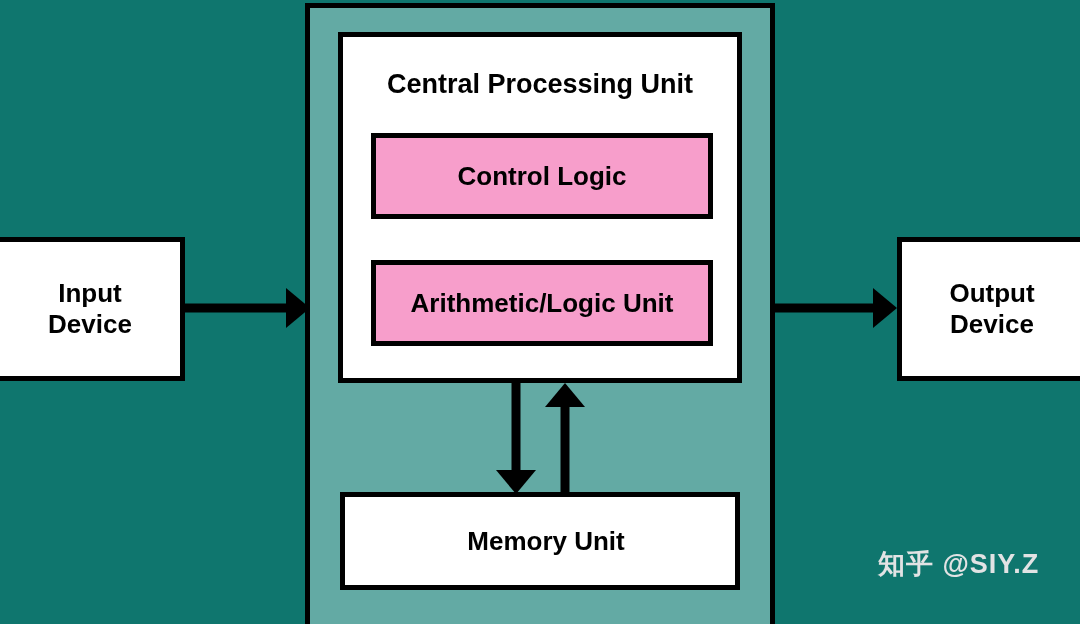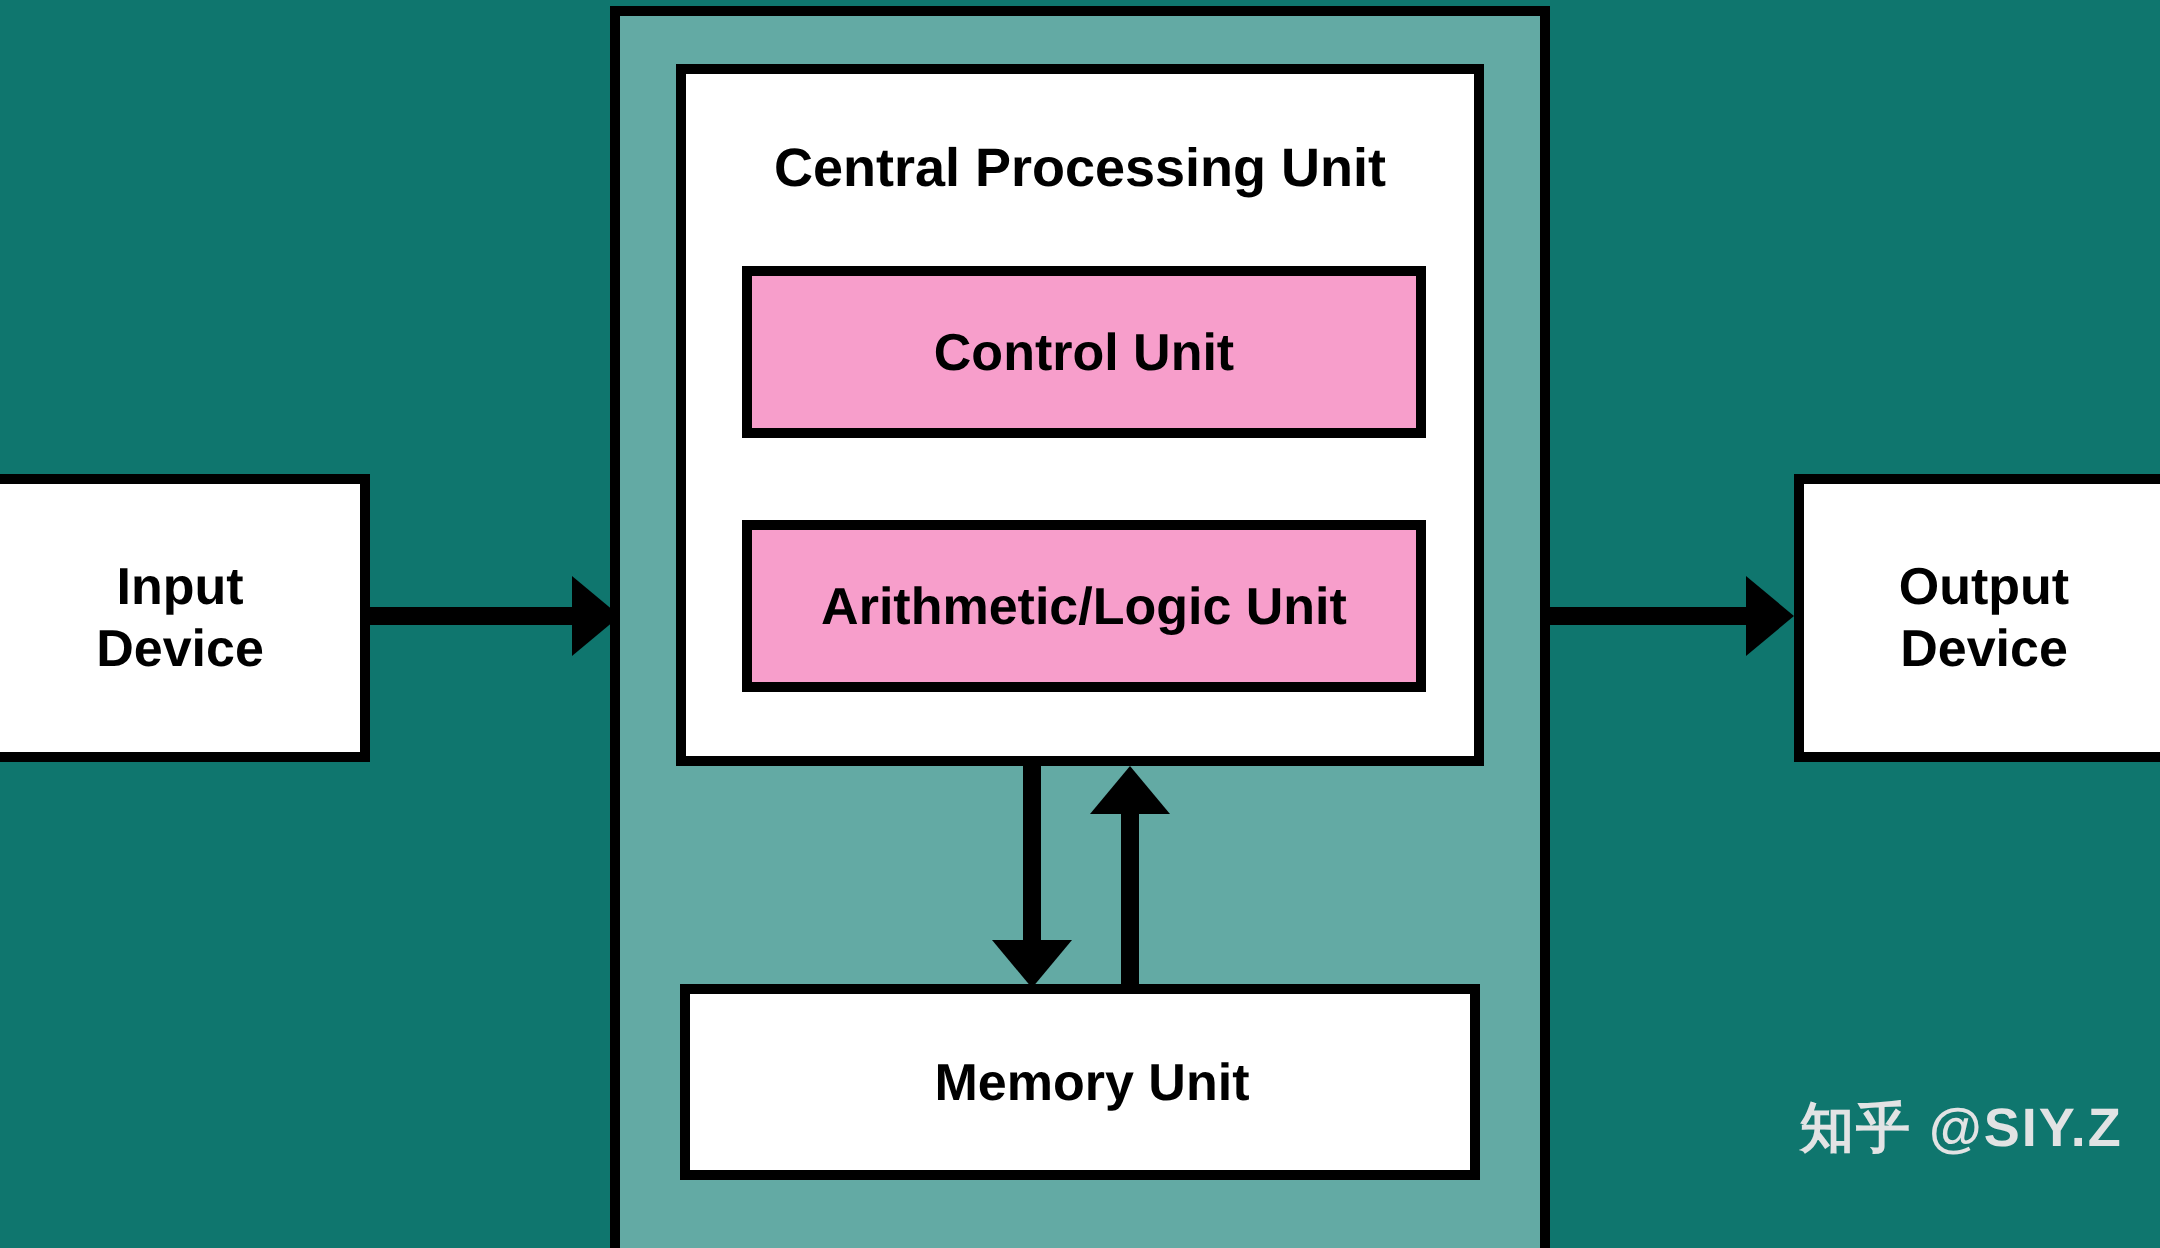--- a/index.html
+++ b/index.html
@@ -121,21 +121,20 @@
   
   #watermark {
     position: absolute;
     left: 878px;
     top: 546px;
     font-size: 27px;
     font-weight: bold;
     color: #e2e3e4;
     letter-spacing: 1px;
     white-space: nowrap;
-    margin-left: 22px;
   }
 </style>
 </head>
 <body>
 
 <div id="canvas">
 
   <div id="system-box" class="box"></div>
 
   <svg id="arrow-layer" viewBox="0 0 1080 624" xmlns="http://www.w3.org/2000/svg">
@@ -158,21 +157,21 @@
     <g>
       <line x1="565" y1="492" x2="565" y2="405" stroke="#000000" stroke-width="9"></line>
       <polygon points="545,407 585,407 565,383" fill="#000000"></polygon>
     </g>
   </svg>
 
   <div id="cpu-box" class="box">
     <div id="cpu-title">Central Processing Unit</div>
   </div>
 
-  <div id="control-unit" class="box unit-pink">Control Unit</div>
+  <div id="control-unit" class="box unit-pink">Control Logic</div>
 
   <div id="alu-unit" class="box unit-pink">Arithmetic/Logic Unit</div>
 
   <div id="memory-unit" class="box">Memory Unit</div>
 
   <div id="input-device" class="box">Input
 Device</div>
 
   <div id="output-device" class="box">Output
 Device</div>

